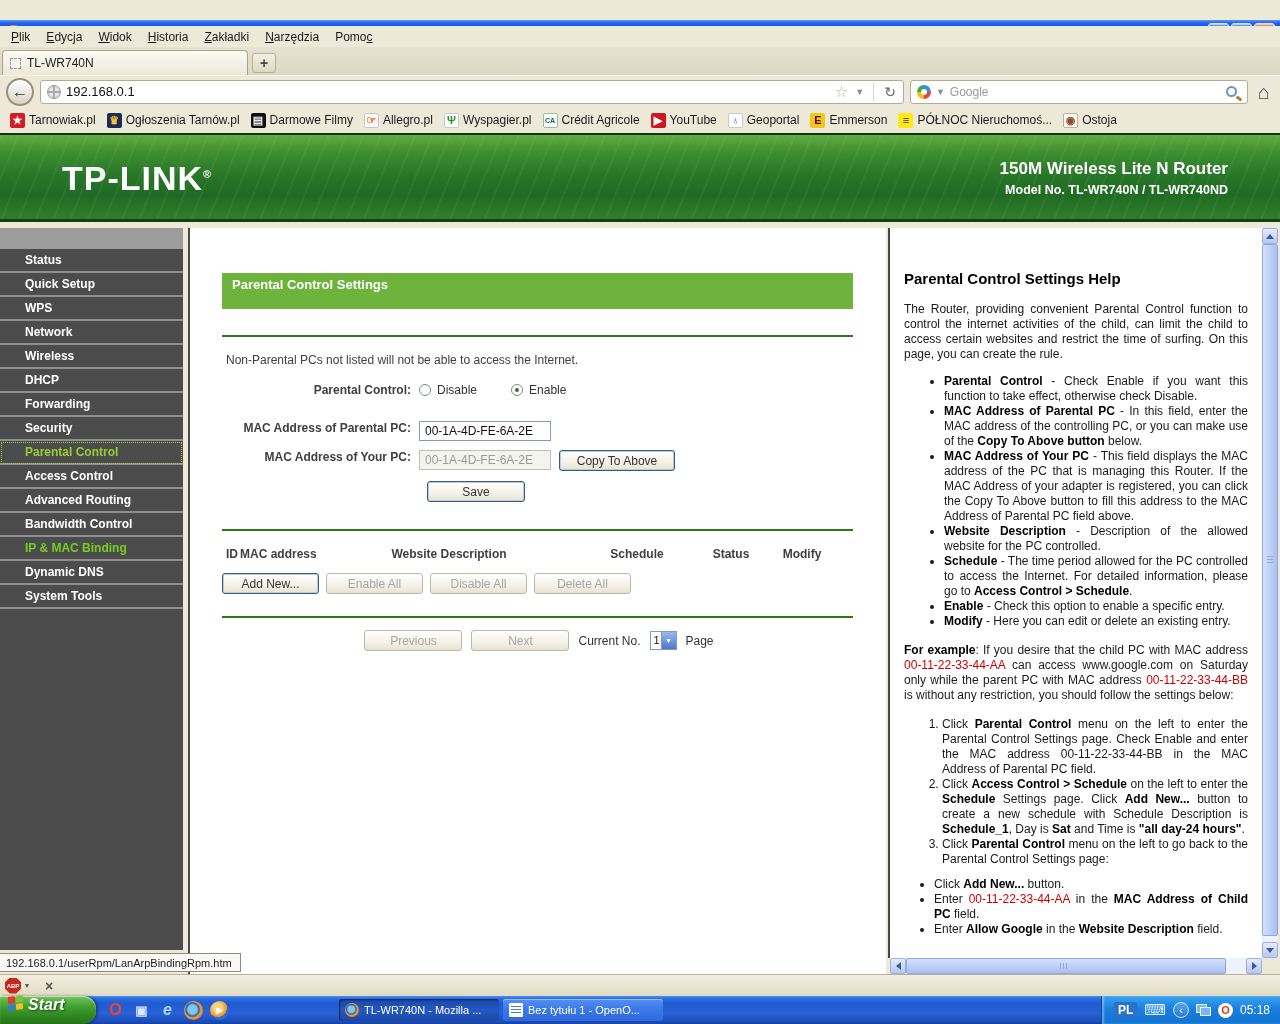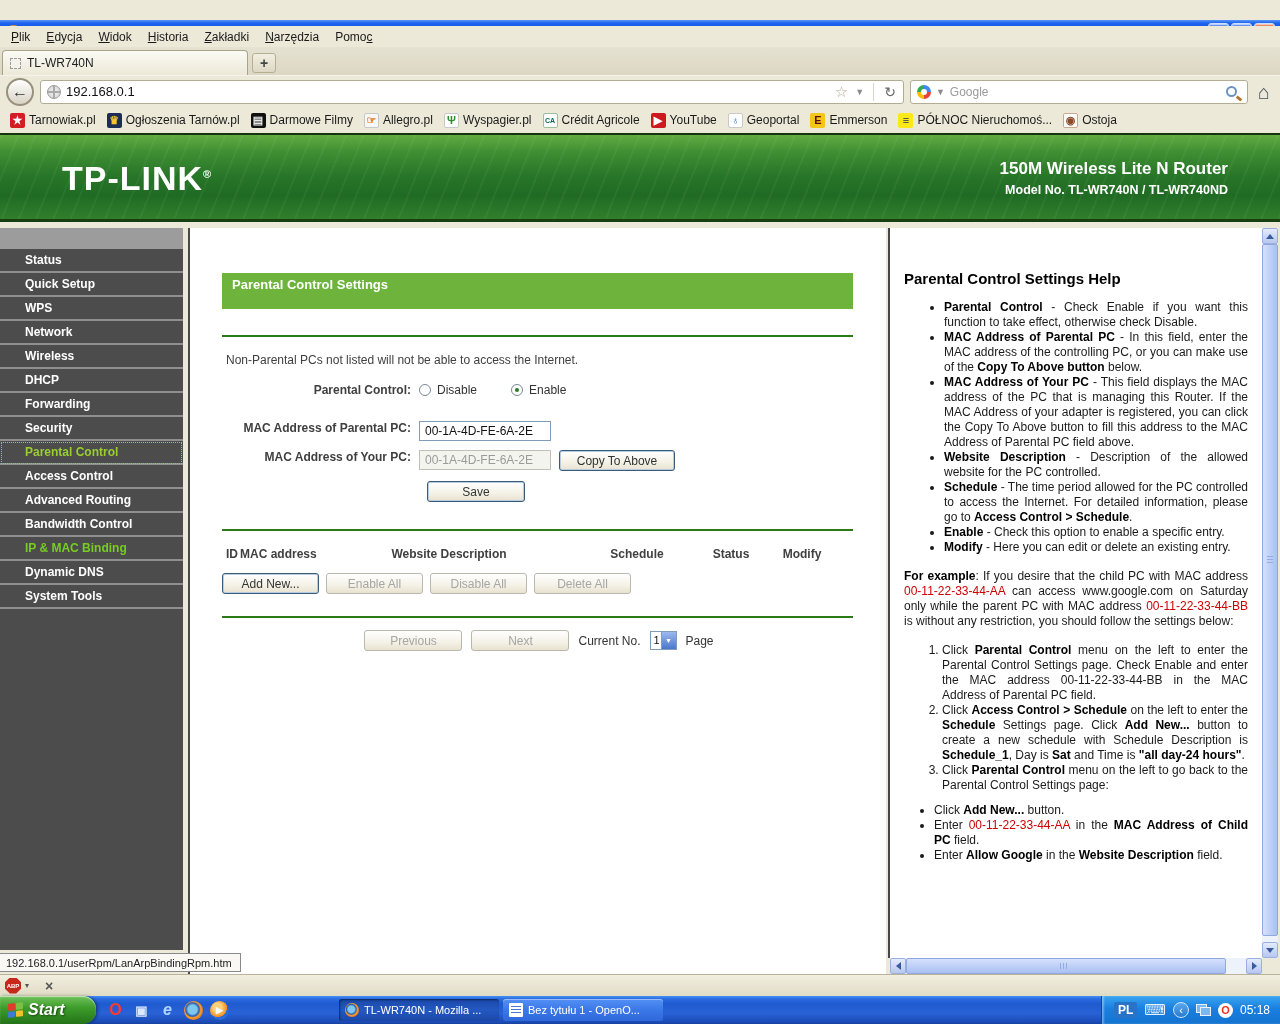--- a/index.html
+++ b/index.html
@@ -196,21 +196,21 @@
   .abp { width:16px; height:16px; background:#c8271c; color:#fff; font-size:6px; font-weight:bold;
     display:flex; align-items:center; justify-content:center;
     clip-path:polygon(30% 0,70% 0,100% 30%,100% 70%,70% 100%,30% 100%,0 70%,0 30%); }
   .abp-drop { font-size:8px; color:#555; }
   .addon-close { font-size:14px; color:#555; font-weight:bold; margin-left:12px; line-height:1; }
 
   
   .taskbar { position:absolute; left:0; top:996px; width:1280px; height:28px;
     background:linear-gradient(180deg,#4590f5 0%,#2a6cdf 10%,#1f5ad0 28%,#2862d6 62%,#1b4cb8 92%,#15409e 100%);
     display:flex; align-items:center; }
-  .startbtn { width:96px; height:28px; border-radius:0 13px 13px 0; display:flex; align-items:center; gap:5px;
+  .startbtn { width:96px; height:28px; border-radius:0 13px 13px 0; display:flex; gap:5px;
     padding-left:8px; flex:none;
     background:linear-gradient(180deg,#71c45c 0%,#3f9e2d 40%,#2e8520 75%,#257318 100%);
     box-shadow:inset 0 1px 1px rgba(255,255,255,.6), 2px 0 3px rgba(0,0,0,.35); }
   .xpflag { width:15px; height:14px; display:grid; grid-template-columns:1fr 1fr; grid-template-rows:1fr 1fr;
     gap:1px; transform:skewY(-6deg); flex:none; }
   .xpflag i { border-radius:1px; }
   .xpflag i:nth-child(1){ background:#e23b2e; } .xpflag i:nth-child(2){ background:#7ec043; }
   .xpflag i:nth-child(3){ background:#3a7ad8; } .xpflag i:nth-child(4){ background:#f2c027; }
   .start-label { color:#fff; font-size:16px; font-weight:bold; font-style:italic; text-shadow:1px 1px 2px #1a4a10; }
   .qlaunch { display:flex; align-items:center; gap:7px; margin-left:10px; }
@@ -443,20 +443,21 @@
         <div class="xpselect">
           <span class="val">1</span>
           <span class="dd">▼</span>
         </div>
         <span>Page</span>
       </div>
     </div>
 
     <div class="help">
       <h2>Parental Control Settings Help</h2>
+      <p class="intro">The Router, providing convenient Parental Control function to control the internet activities of the child, can limit the child to access certain websites and restrict the time of surfing. On this page, you can create the rule.</p>
       <ul class="blist">
           <li><b>Parental Control</b><span> - Check Enable if you want this function to take effect, otherwise check Disable.</span></li>
           <li><b>MAC Address of Parental PC</b><span> - In this field, enter the MAC address of the controlling PC, or you can make use of the </span><b>Copy To Above button</b><span> below.</span></li>
           <li><b>MAC Address of Your PC</b><span> - This field displays the MAC address of the PC that is managing this Router. If the MAC Address of your adapter is registered, you can click the Copy To Above button to fill this address to the MAC Address of Parental PC field above.</span></li>
           <li><b>Website Description</b><span> - Description of the allowed website for the PC controlled.</span></li>
           <li><b>Schedule</b><span> - The time period allowed for the PC controlled to access the Internet. For detailed information, please go to </span><b>Access Control &gt; Schedule</b><span>.</span></li>
           <li><b>Enable</b><span> - Check this option to enable a specific entry.</span></li>
           <li><b>Modify</b><span> - Here you can edit or delete an existing entry.</span></li>
         </ul>
       <p class="intro"><b>For example</b><span>: If you desire that the child PC with MAC address </span><span class="red">00-11-22-33-44-AA</span><span> can access www.google.com on Saturday only while the parent PC with MAC address </span><span class="red">00-11-22-33-44-BB</span><span> is without any restriction, you should follow the settings below:</span></p>

